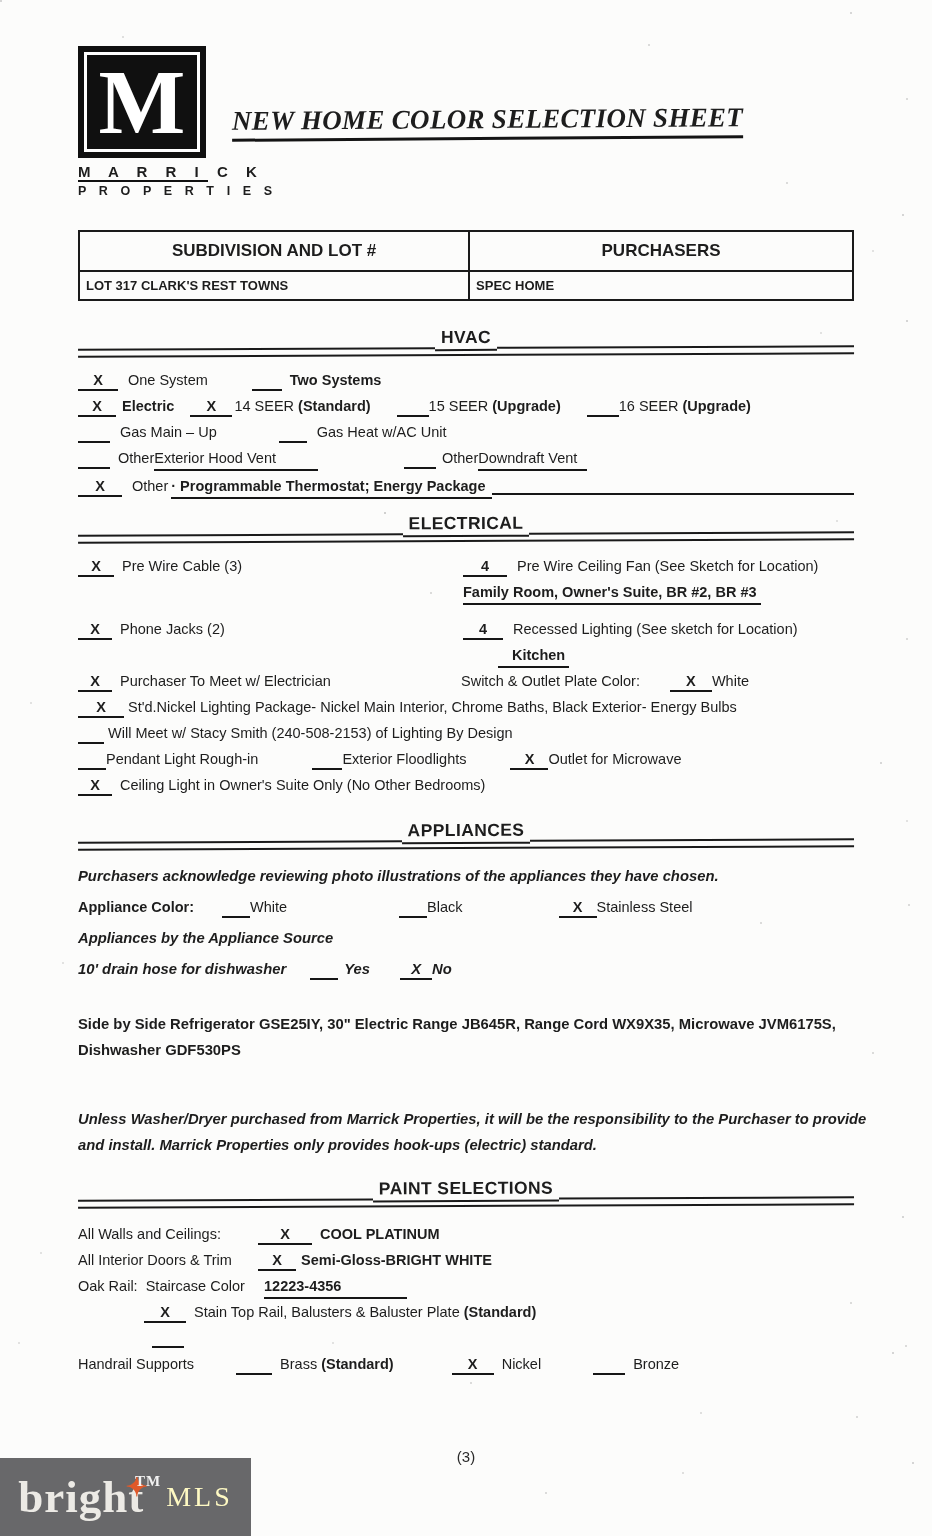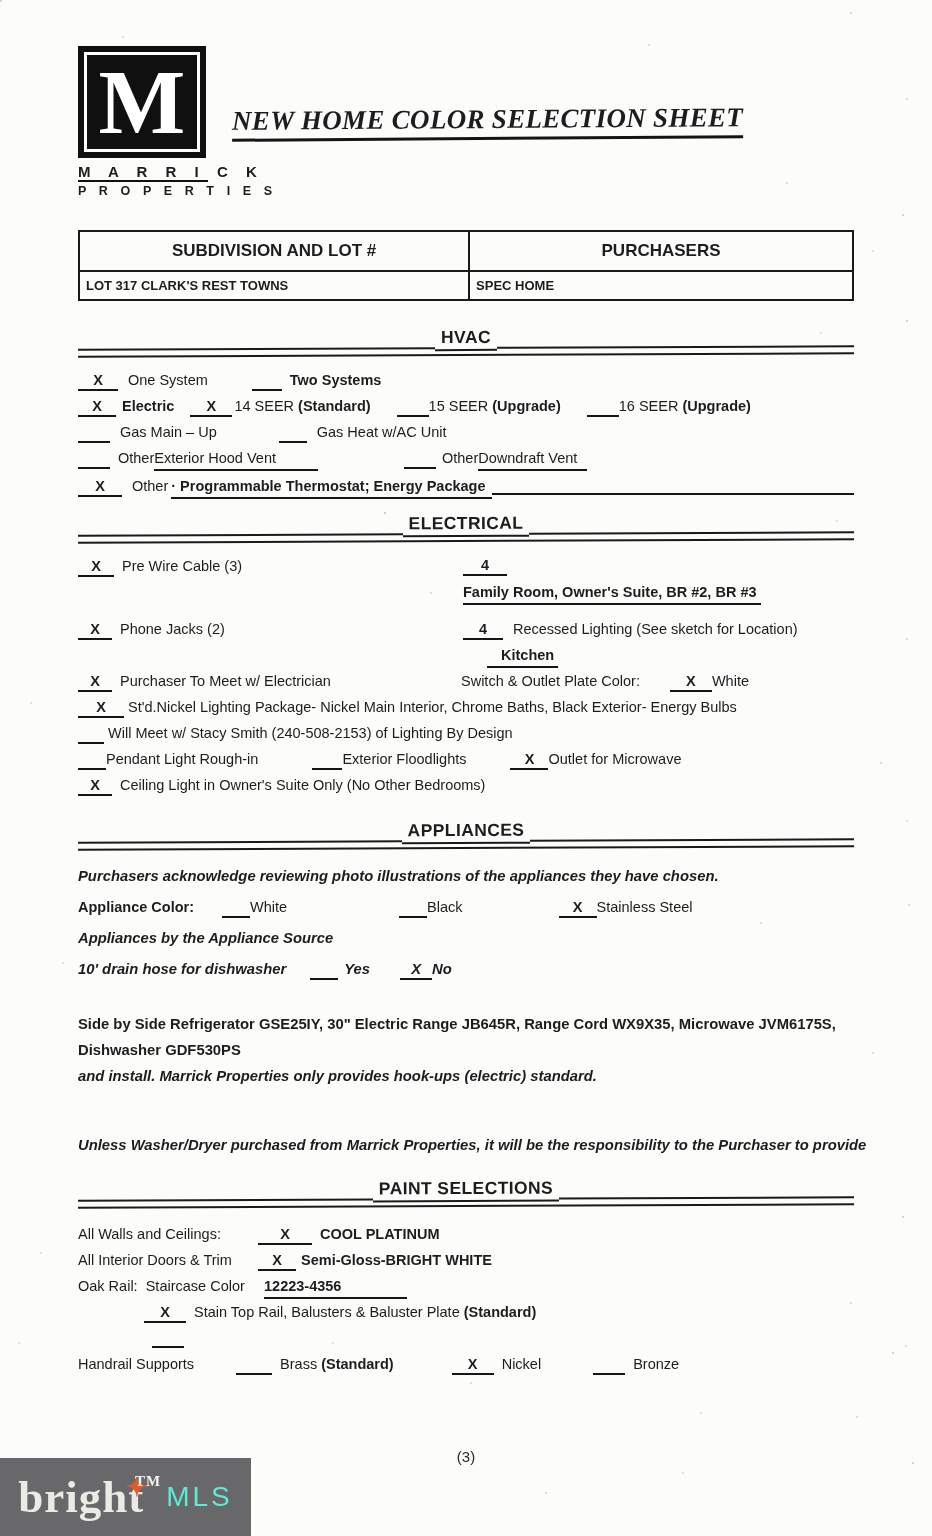--- a/index.html
+++ b/index.html
@@ -45,21 +45,21 @@
   .ul{border-bottom:2.5px solid #161616;}
   .fill{flex:1;border-bottom:2.5px solid #161616;height:2px;align-self:flex-end;margin-bottom:4px;}
   .line.bi{font-weight:bold;font-style:italic;font-size:14.8px;}
   .line.bd{font-weight:bold;font-size:14.8px;}
   
   .pageno{position:absolute;left:0;width:932px;top:1448px;text-align:center;font-size:15px;color:#2a2a2a;}
   .mlslogo{position:absolute;left:0;top:1458px;width:251px;height:78px;background:#68686a;display:flex;align-items:center;justify-content:center;}
   .bright{position:relative;font-family:"Liberation Serif",serif;font-weight:bold;font-size:45px;line-height:45px;color:#eceae5;letter-spacing:1px;}
   .star{position:absolute;right:-5px;top:-10px;color:#e0592a;font-size:27px;font-style:normal;}
   .tm{position:absolute;right:-17px;top:-16px;font-size:15px;color:#f2f2f2;font-family:Liberation Serif, serif;}
-  .mls{font-family:Liberation Sans, sans-serif;font-size:28px;letter-spacing:3px;color:#5eead4;margin-left:22px;font-weight:normal;}
+  .mls{font-family:Liberation Serif, serif;font-size:28px;letter-spacing:3px;color:#fef9c3;margin-left:22px;font-weight:normal;}
   
   .noise{position:absolute;left:0;top:0;width:2px;height:2px;border-radius:50%;background:rgba(80,80,80,.3);
     box-shadow:850px 12px 0 rgba(80,80,80,.28),122px 36px 0 rgba(80,80,80,.22),648px 44px 0 rgba(80,80,80,.25),
     906px 98px 0 rgba(80,80,80,.25),786px 182px 0 rgba(80,80,80,.25),902px 214px 0 rgba(80,80,80,.3),
     872px 250px 0 rgba(80,80,80,.2),906px 320px 0 rgba(80,80,80,.3),820px 332px 0 rgba(80,80,80,.2),
     384px 512px 0 rgba(80,80,80,.35),836px 520px 0 rgba(80,80,80,.2),430px 592px 0 rgba(80,80,80,.25),
     906px 638px 0 rgba(80,80,80,.25),30px 702px 0 rgba(80,80,80,.2),880px 762px 0 rgba(80,80,80,.28),
     906px 820px 0 rgba(80,80,80,.2),760px 922px 0 rgba(80,80,80,.25),62px 962px 0 rgba(80,80,80,.2),
     908px 904px 0 rgba(80,80,80,.25),872px 1052px 0 rgba(80,80,80,.25),902px 1216px 0 rgba(80,80,80,.3),
     40px 1252px 0 rgba(80,80,80,.2),850px 1302px 0 rgba(80,80,80,.25),892px 1352px 0 rgba(80,80,80,.3),
@@ -120,24 +120,24 @@
 
   <div class="sec" style="margin-top:14px">
     <div class="sec-head">
       <div class="bar">
           <span class="ln"></span>
           <span class="st">ELECTRICAL</span>
           <span class="ln"></span>
         </div>
     </div>
     <div class="sec-body">
-        <div class="line"><span class="mark" style="min-width: 36px;">X</span><span class="gap" style="width: 8px;"></span><span>Pre Wire Cable (3)</span><div class="right" style="left: 385px;"><span class="mark" style="min-width: 44px;">4</span><span class="gap" style="width: 10px;"></span></div></div>
+        <div class="line"><span class="mark" style="min-width: 36px;">X</span><span class="gap" style="width: 8px;"></span><span>Pre Wire Cable (3)</span><div class="right" style="left: 385px;"><span class="mark" style="min-width: 44px;">4</span><span class="gap" style="width: 10px;"></span><span>Pre Wire Ceiling Fan (See Sketch for Location)</span></div></div>
         <div class="line"><div class="right" style="left: 385px;"><span class="b ul" style="padding-right: 4px;">Family Room, Owner's Suite, BR #2, BR #3</span></div></div>
         <div class="line" style="margin-top: 16px;"><span class="mark" style="min-width: 34px;">X</span><span class="gap" style="width: 8px;"></span><span>Phone Jacks (2)</span><div class="right" style="left: 385px;"><span class="mark" style="min-width: 40px;">4</span><span class="gap" style="width: 10px;"></span><span>Recessed Lighting (See sketch for Location)</span></div></div>
-        <div class="line"><div class="right" style="left: 409px;"><span class="ul" style="padding-right: 10px;">&nbsp;</span><span class="b ul" style="padding-right: 4px;">Kitchen</span></div></div>
+        <div class="line"><div class="right" style="left: 420px;"><span class="ul" style="padding-right: 10px;">&nbsp;</span><span class="b ul" style="padding-right: 4px;">Kitchen</span></div></div>
         <div class="line"><span class="mark" style="min-width: 34px;">X</span><span class="gap" style="width: 8px;"></span><span>Purchaser To Meet w/ Electrician</span><div class="right" style="left: 383px;"><span>Switch &amp; Outlet Plate Color:</span><span class="gap" style="width: 30px;"></span><span class="mark" style="min-width: 42px;">X</span><span>White</span></div></div>
         <div class="line"><span class="mark" style="min-width: 46px;">X</span><span class="gap" style="width: 4px;"></span><span>St'd.Nickel Lighting Package- Nickel Main Interior, Chrome Baths, Black Exterior- Energy Bulbs</span></div>
         <div class="line"><span class="mark" style="min-width: 26px;">&nbsp;</span><span class="gap" style="width: 4px;"></span><span>Will Meet w/ Stacy Smith (240-508-2153) of Lighting By Design</span></div>
         <div class="line"><span class="mark" style="min-width: 28px;">&nbsp;</span><span>Pendant Light Rough-in</span><span class="gap" style="width: 54px;"></span><span class="mark" style="min-width: 30px;">&nbsp;</span><span>Exterior Floodlights</span><span class="gap" style="width: 44px;"></span><span class="mark" style="min-width: 38px;">X</span><span>Outlet for Microwave</span></div>
         <div class="line"><span class="mark" style="min-width: 34px;">X</span><span class="gap" style="width: 8px;"></span><span>Ceiling Light in Owner's Suite Only (No Other Bedrooms)</span></div>
       </div>
   </div>
 
   <div class="sec" style="margin-top:24px">
     <div class="sec-head">
@@ -147,22 +147,22 @@
           <span class="ln"></span>
         </div>
     </div>
     <div class="sec-body">
         <div class="line bi" style="margin-top: 8px;"><span>Purchasers acknowledge reviewing photo illustrations of the appliances they have chosen.</span></div>
         <div class="line" style="margin-top: 10px;"><span class="b">Appliance Color:</span><span class="gap" style="width: 28px;"></span><span class="mark" style="min-width: 28px;">&nbsp;</span><span>White</span><span class="gap" style="width: 112px;"></span><span class="mark" style="min-width: 28px;">&nbsp;</span><span>Black</span><span class="gap" style="width: 96px;"></span><span class="mark" style="min-width: 38px;">X</span><span>Stainless Steel</span></div>
         <div class="line bi" style="margin-top: 10px;"><span>Appliances by the Appliance Source</span></div>
         <div class="line bi" style="margin-top: 10px;"><span>10' drain hose for dishwasher</span><span class="gap" style="width: 24px;"></span><span class="mark" style="min-width: 28px;">&nbsp;</span><span class="gap" style="width: 6px;"></span><span>Yes</span><span class="gap" style="width: 30px;"></span><span class="mark" style="min-width: 32px;">X</span><span>No</span></div>
         <div class="line bd" style="margin-top: 34px;"><span>Side by Side Refrigerator GSE25IY, 30" Electric Range JB645R, Range Cord WX9X35, Microwave JVM6175S,</span></div>
         <div class="line bd"><span>Dishwasher GDF530PS</span></div>
+        <div class="line bi" style="margin-top: 48px;"><span>Unless Washer/Dryer purchased from Marrick Properties, it will be the responsibility to the Purchaser to provide</span></div>
         <div class="line bi"><span>and install. Marrick Properties only provides hook-ups (electric) standard.</span></div>
-        <div class="line bi" style="margin-top: 48px;"><span>Unless Washer/Dryer purchased from Marrick Properties, it will be the responsibility to the Purchaser to provide</span></div>
       </div>
   </div>
 
   <div class="sec" style="margin-top:22px">
     <div class="sec-head">
       <div class="bar">
           <span class="ln"></span>
           <span class="st">PAINT SELECTIONS</span>
           <span class="ln"></span>
         </div>

